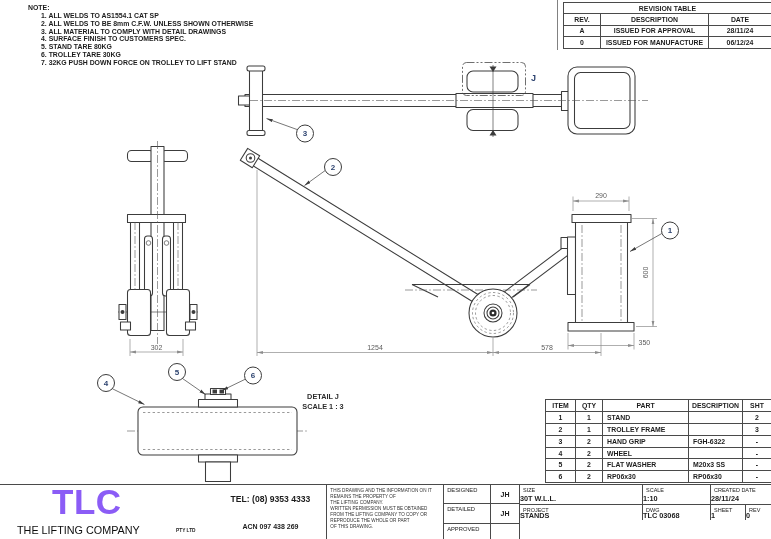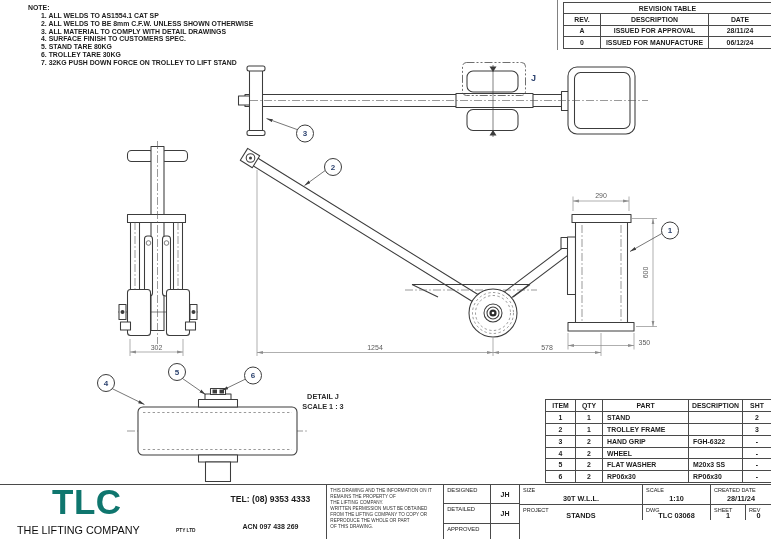--- a/index.html
+++ b/index.html
@@ -37,21 +37,21 @@
   .balloon{fill:#fff;stroke:#3c3c3c;stroke-width:1;}
   .btxt{fill:#2e4470;font-size:8px;font-weight:700;text-anchor:middle;}
   .jtxt{fill:#2e4470;font-size:9px;font-weight:700;}
   .lbl{fill:#2c2c2c;font-size:7.3px;font-weight:700;text-anchor:middle;}
 
   
   .title-block{position:absolute;left:0;top:484px;width:771px;height:55px;
                border-top:1px solid #4a4a4a;display:flex;box-sizing:border-box;background:#fff;}
   .tb-logo{width:215px;position:relative;}
   .logo-big{position:absolute;left:52px;top:-3px;font-size:35px;font-weight:800;
-            letter-spacing:0.5px;color:#0f766e;}
+            letter-spacing:0.5px;color:#8b5cf6;}
   .logo-sub{position:absolute;left:17px;top:39px;font-size:10.8px;font-weight:400;
             white-space:nowrap;color:#0d0d0d;}
   .logo-suffix{position:absolute;left:176px;top:43px;font-size:4.8px;font-weight:700;}
   .tb-contact{width:112px;position:relative;}
   .tel{position:absolute;left:0;right:0;top:9px;text-align:center;font-size:8.6px;font-weight:700;}
   .acn{position:absolute;left:0;right:0;top:38px;text-align:center;font-size:7px;font-weight:600;}
   .tb-disc{width:117px;border-left:1px solid #4a4a4a;box-sizing:border-box;
            padding:2.5px 3px;font-size:4.6px;line-height:6.1px;color:#333;white-space:nowrap;}
   .tb-sign{width:76px;border-left:1px solid #4a4a4a;box-sizing:border-box;
            display:flex;flex-direction:column;}
@@ -60,21 +60,21 @@
   .sign-label{width:46px;box-sizing:border-box;padding:2px 0 0 3px;font-size:5.8px;color:#222;}
   .sign-value{flex:1;border-left:1px solid #4a4a4a;display:flex;align-items:center;
               justify-content:center;font-size:7px;font-weight:600;}
   .tb-main{flex:1;border-left:1px solid #4a4a4a;box-sizing:border-box;
            display:flex;flex-direction:column;}
   .main-row{display:flex;box-sizing:border-box;border-bottom:1px solid #4a4a4a;}
   .main-row.r1{height:19px;} .main-row.r2{height:20px;} .main-row.r3{height:15px;border-bottom:none;}
   .cell{position:relative;box-sizing:border-box;border-left:1px solid #4a4a4a;}
   .cell.first{border-left:none;}
   .cell-label{position:absolute;top:1.5px;left:3px;font-size:5.5px;color:#222;}
-  .cell-value{width:100%;text-align:center;font-size:7.3px;font-weight:600;}
+  .cell-value{width:100%;text-align:left;font-size:7.3px;font-weight:600;}
   .r1 .cell{display:flex;align-items:flex-start;width:100%;}
   .title-value{margin:4.5px 0 0 26px;font-size:8px;font-weight:600;white-space:nowrap;}
   .r1 .cell-label{position:static;margin:1.5px 0 0 3px;}
   .r2 .cell-value{margin-top:9px;} .r3 .cell-value{margin-top:5.5px;}
   .w-size{width:122px;} .w-scale{width:68px;} .w-created{width:61px;}
   .w-project{width:122px;} .w-dwg{width:68px;} .w-sheet{width:35px;} .w-rev{width:26px;}
 </style>
 </head>
 <body>
 

